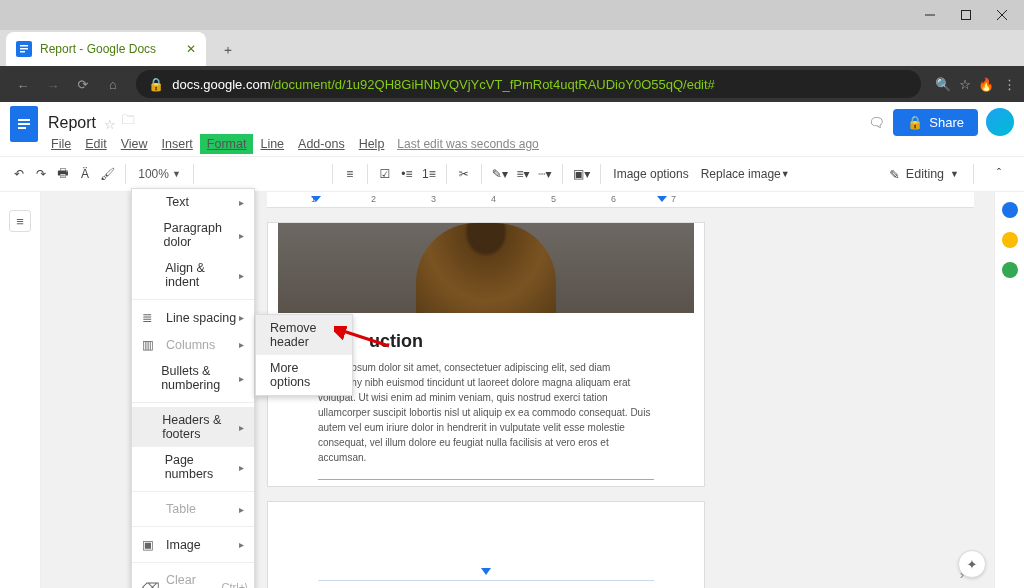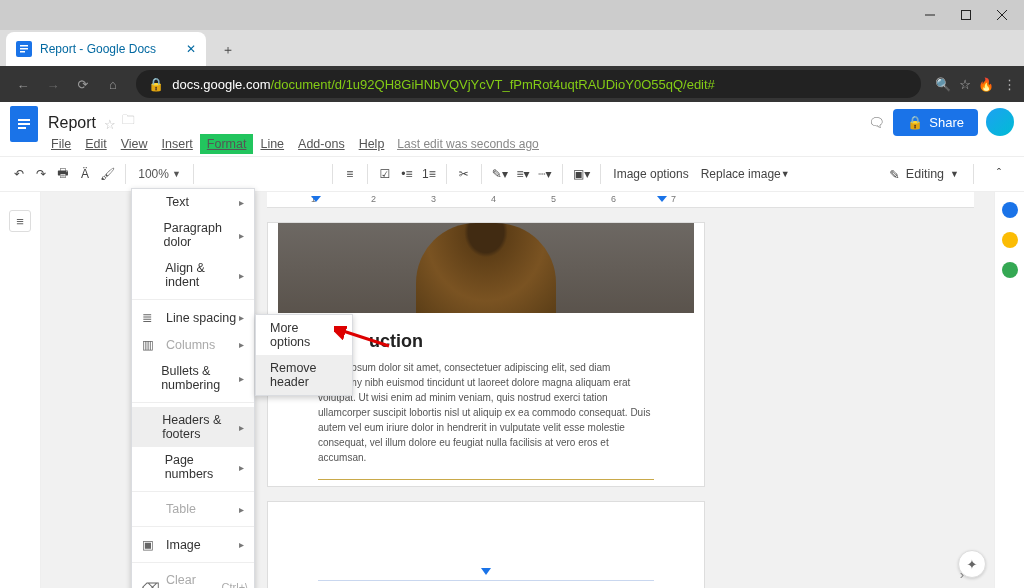--- a/index.html
+++ b/index.html
@@ -2,21 +2,21 @@
 <html><head>
 <meta charset="utf-8">
 <style>
   * { box-sizing: border-box; margin: 0; padding: 0; }
   html, body { width: 1024px; height: 588px; overflow: hidden; font-family: Arial, sans-serif; font-size: 13px; color: #333; }
   
   .titlebar { height: 30px; background: #ccc; display: flex; align-items: center; justify-content: flex-end; padding: 0 4px; }
   .winbtn { width: 36px; height: 26px; display: flex; align-items: center; justify-content: center; color: #222; }
   .winbtn svg { width: 12px; height: 12px; }
   .tabstrip { height: 36px; background: #ddd; display: flex; align-items: flex-end; }
-  .tab { height: 34px; width: 200px; background: #fff; border-top-left-radius: 8px; border-top-right-radius: 8px; display: flex; align-items: center; padding: 0 10px; font-size: 12px; color: #0369a1; margin-left: 6px; }
+  .tab { height: 34px; width: 200px; background: #fff; border-top-left-radius: 8px; border-top-right-radius: 8px; display: flex; align-items: center; padding: 0 10px; font-size: 12px; color: #4d7c0f; margin-left: 6px; }
   .tab .tab-icon { width: 16px; height: 16px; background: #1a73e8; border-radius: 2px; margin-right: 8px; display:flex; align-items:center; justify-content:center; }
   .tab .tab-icon svg{width:10px;height:10px;fill:#fff;}
   .tab-close { margin-left: auto; }
   .newtab { width: 32px; height: 32px; display:flex;align-items:center;justify-content:center;color:#444; margin-left:6px;}
   .addrbar { height: 36px; background: #353535; display: flex; align-items: center; padding: 0 8px; }
   .nav-btn { width:30px; height:30px; display:flex; align-items:center; justify-content:center; color:#9a9a9a; }
   .nav-btn.disabled{opacity:.5;}
   .omnibox { flex:1; height:28px; background:#222; border-radius:14px; display:flex; align-items:center; padding:0 12px; color:#fff; font-size:13px; margin: 0 8px; }
   .omnibox .lock{margin-right:8px;color:#ccc;}
   .omnibox .url-secondary{color:#84cc16;}
@@ -317,22 +317,22 @@
         <span class="arrow">▸</span>
       </div>
       <div class="dd-sep"></div>
       <div class="dd-item disabled">
         <span class="dd-icon">⌫</span>
         <span>Clear formatting</span>
         <span class="dd-shortcut">Ctrl+\</span>
       </div>
     </div>
   <div class="submenu">
+    <div class="dd-item hover">Remove header</div>
     <div class="dd-item">More options</div>
-    <div class="dd-item hover">Remove header</div>
   </div>
 
   <svg class="red-arrow" width="60" height="26">
     <defs>
         <marker id="ah" markerWidth="8" markerHeight="8" refX="2" refY="3" orient="auto">
           <path d="M0,0 L6,3 L0,6 Z" fill="#d00"></path>
         </marker>
       </defs>
     <line x1="55" y1="20" x2="6" y2="4" stroke="#d00" stroke-width="3" marker-end="url(#ah)"></line>
   </svg>

